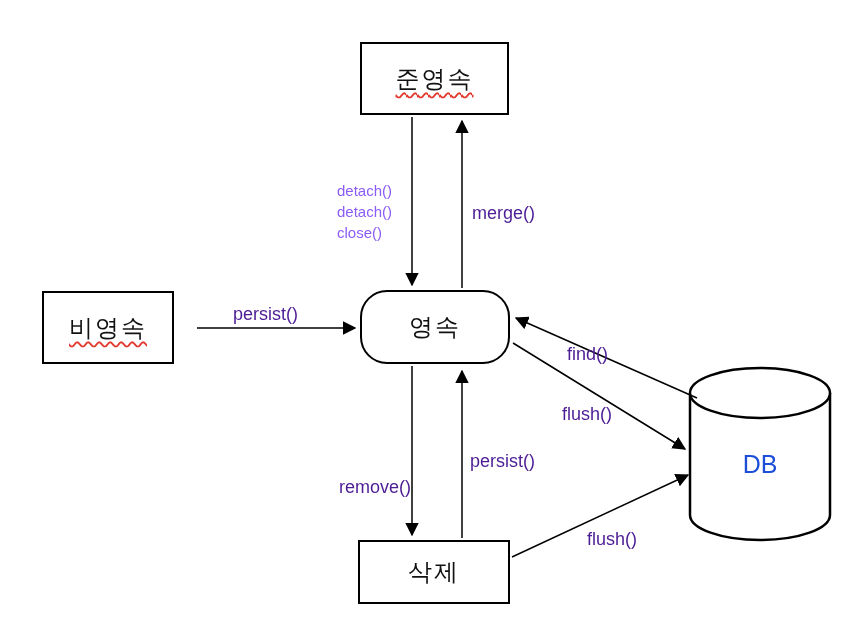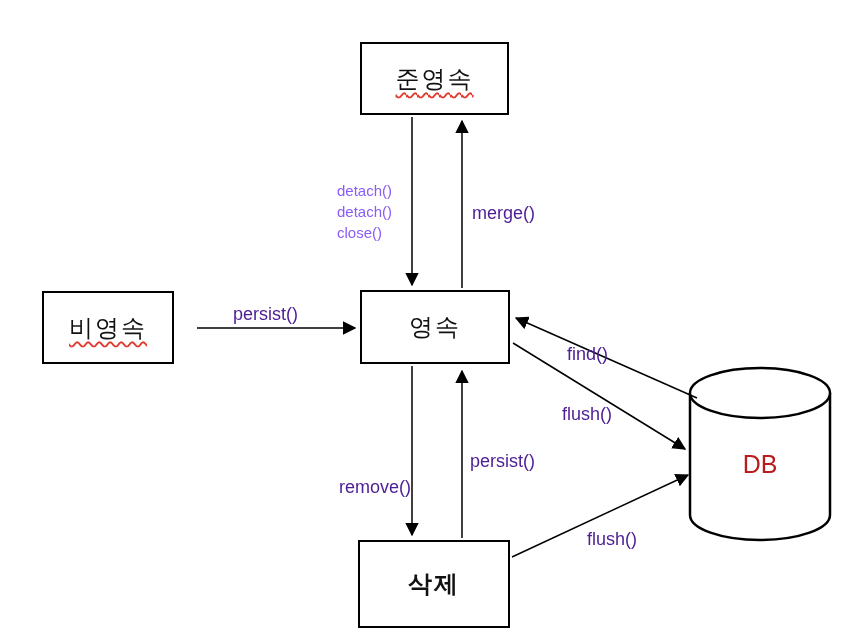--- a/index.html
+++ b/index.html
@@ -49,21 +49,21 @@
     position: absolute;
     font-size: 15px;
     color: #8b5cf6;
     line-height: 21px;
     white-space: nowrap;
   }
   .edge-label-group span { display: block; }
   .db-label {
     position: absolute;
     font-size: 25px;
-    color: #b91c1c;
+    color: #1d4ed8;
     width: 60px;
     text-align: center;
   }
 </style>
 </head>
 <body>
 
 <div class="canvas">
 
   <svg class="overlay" width="850" height="640" viewBox="0 0 850 640">
@@ -89,25 +89,25 @@
   </svg>
 
   <div class="box" style="left:360px; top:42px; width:149px; height:73px;text-align:right;">
     <span class="box-label misspelled">준영속</span>
   </div>
 
   <div class="box" style="left:42px; top:291px; width:132px; height:73px;">
     <span class="box-label misspelled">비영속</span>
   </div>
 
-  <div class="box" style="left:360px; top:290px; width:150px; height:74px;">
+  <div class="box" style="left:360px; top:290px; width:150px; height:74px;border-radius:27px;">
     <span class="box-label">영속</span>
   </div>
 
-  <div class="box" style="left:358px; top:540px; width:152px; height:88px;font-weight:bold;">
+  <div class="box" style="left:358px; top:540px; width:152px; height:64px;">
     <span class="box-label">삭제</span>
   </div>
 
   <div class="db-label" style="left:730px; top:450px;">DB</div>
 
   <div class="edge-label" style="left:233px; top:304px;">persist()</div>
 
   <div class="edge-label-group" style="left:337px; top:180px;">
     <span>detach()</span>
     <span>detach()</span>

